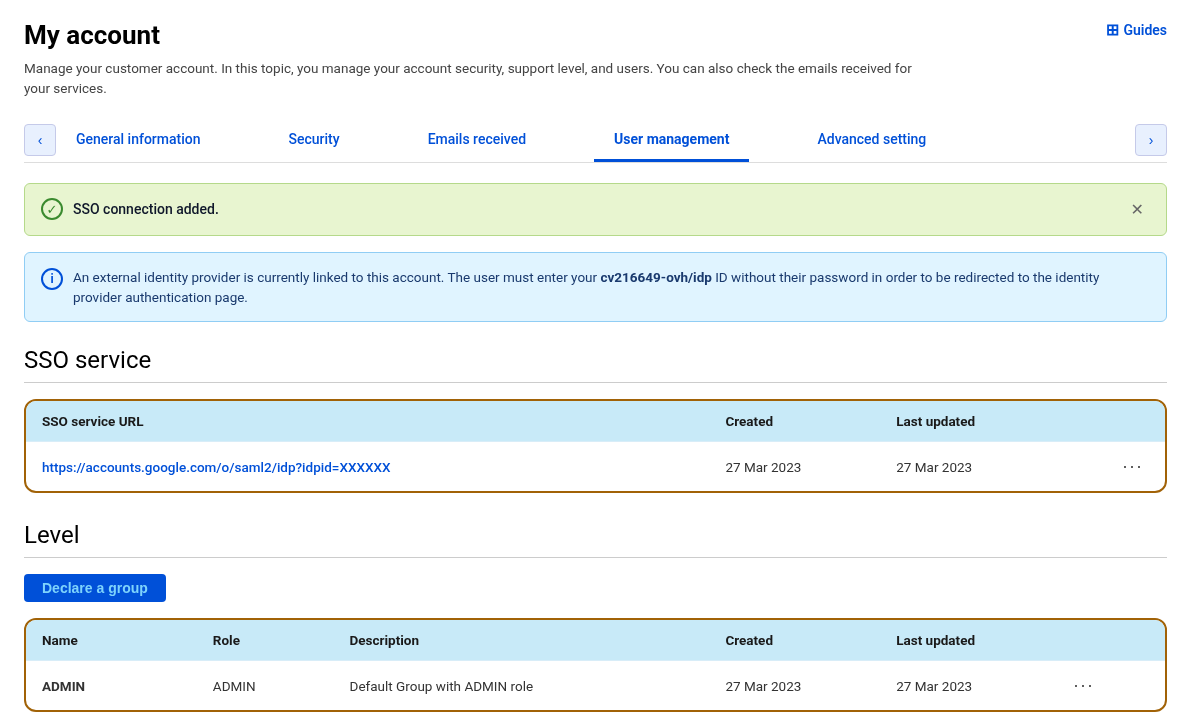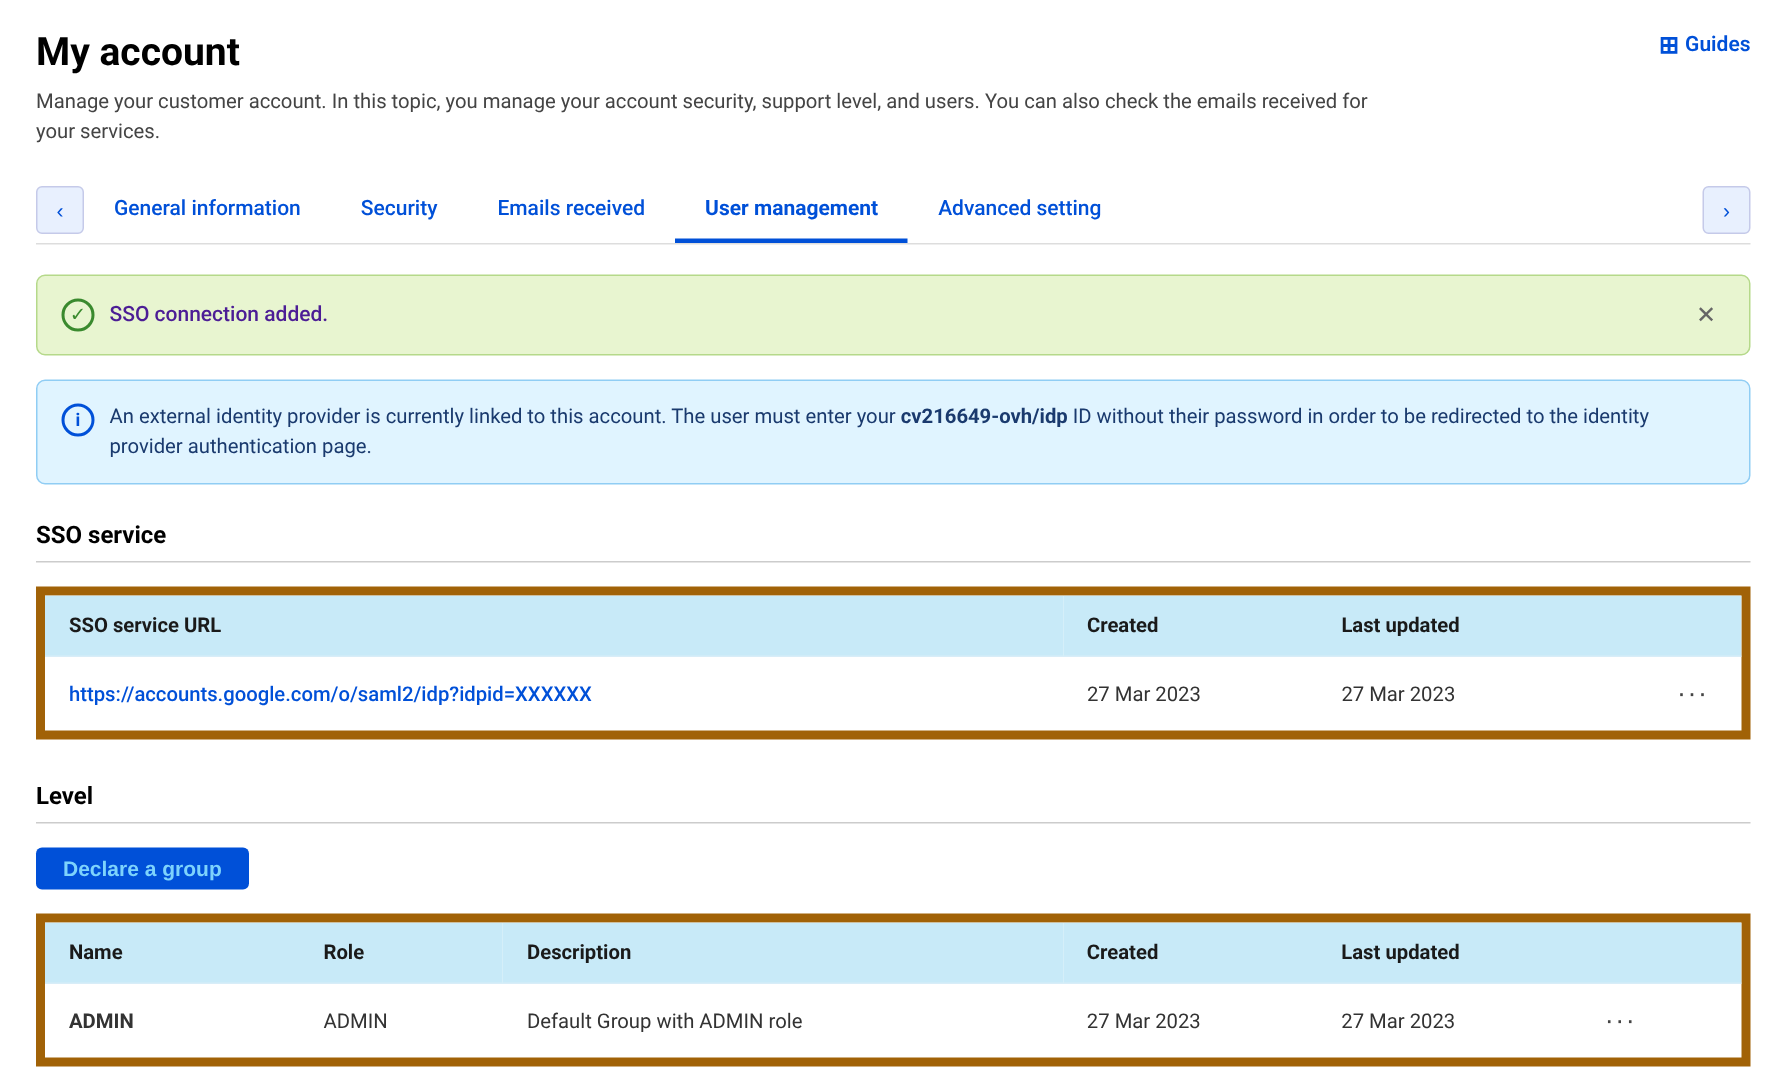--- a/index.html
+++ b/index.html
@@ -61,20 +61,21 @@
       align-items: center;
       justify-content: center;
       color: #0050d8;
       font-size: 14px;
       flex-shrink: 0;
     }
     .tabs-list {
       display: flex;
       flex: 1;
       overflow: hidden;
+      gap: 48px;
     }
     .tab-item {
       padding: 12px 20px;
       cursor: pointer;
       color: #0050d8;
       font-weight: 500;
       font-size: 14px;
       white-space: nowrap;
       border-bottom: 3px solid transparent;
       text-decoration: none;
@@ -105,21 +106,21 @@
       border-radius: 50%;
       border: 2px solid #3a8a2e;
       display: flex;
       align-items: center;
       justify-content: center;
       color: #3a8a2e;
       font-size: 13px;
       flex-shrink: 0;
     }
     .alert-success-text {
-      color: #4c1d95;
+      color: #0f172a;
       font-weight: 500;
     }
     .close-btn {
       background: none;
       border: none;
       cursor: pointer;
       color: #666;
       font-size: 16px;
       padding: 2px 6px;
     }
@@ -150,33 +151,33 @@
     .alert-info-text {
       color: #1a3a6e;
       font-size: 13.5px;
       line-height: 1.5;
     }
     .alert-info-text strong {
       font-weight: 700;
       margin-top: 38px;
     }
     .section-title {
-      font-size: 16px;
-      font-weight: 700;
+      font-size: 24px;
+      font-weight: 400;
       color: #000;
       margin-bottom: 8px;
     }
     .section-divider {
       border: none;
       border-top: 1px solid #ccc;
       margin-bottom: 16px;
     }
     .table-container {
-      border: 6px solid #a16207;
-      border-radius: 0;
+      border: 2px solid #a16207;
+      border-radius: 12px;
       overflow: hidden;
       margin-bottom: 28px;
     }
     .table {
       width: 100%;
       border-collapse: collapse;
     }
     .table thead tr {
       background: #c8eaf8;
     }

